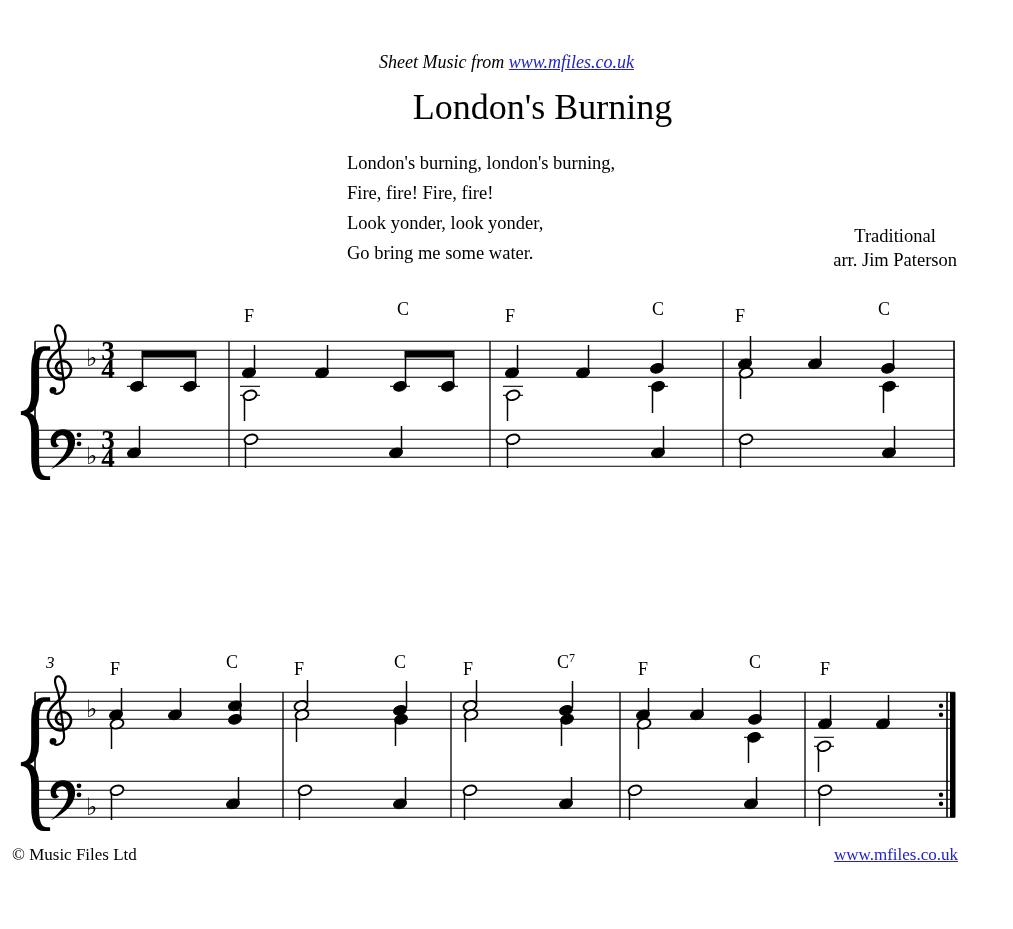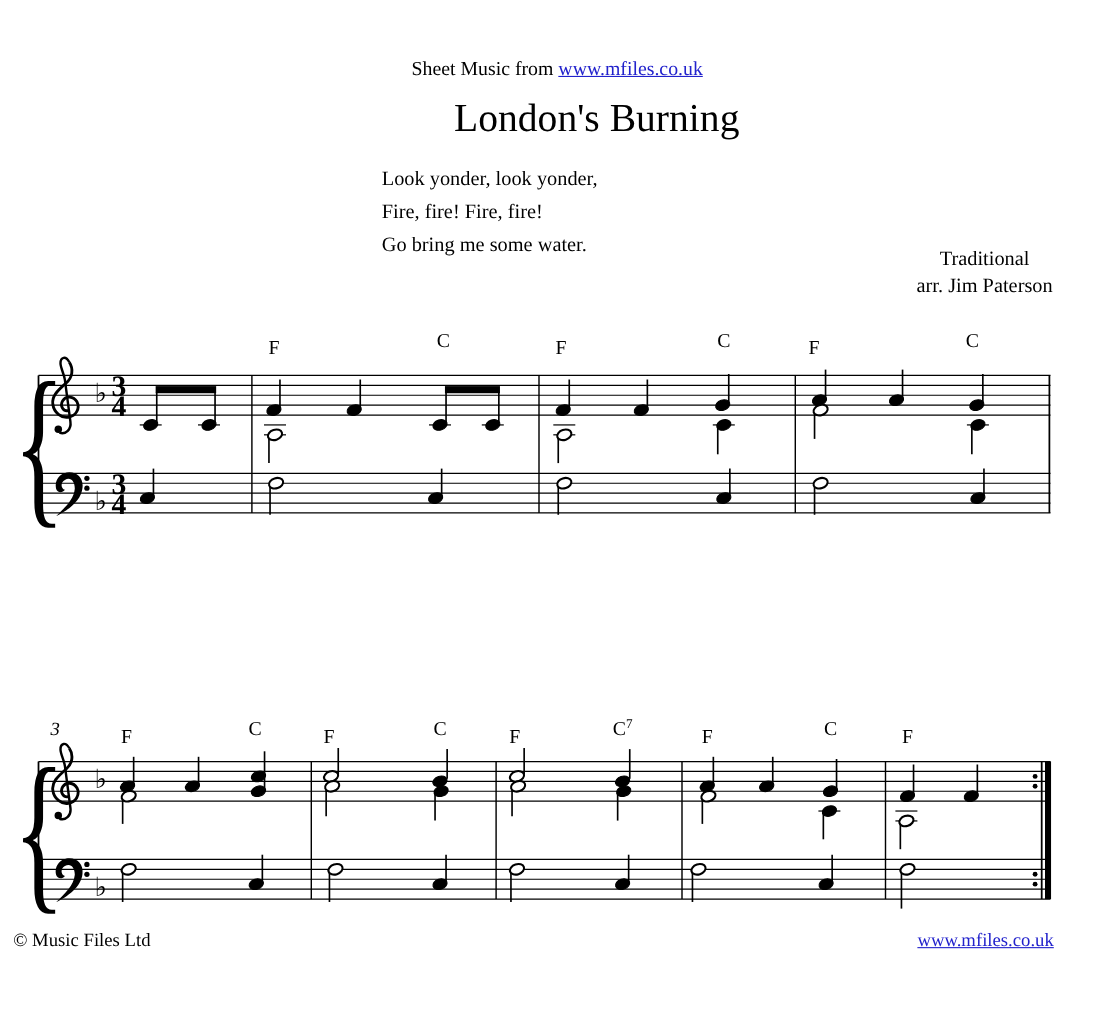--- a/index.html
+++ b/index.html
@@ -1,40 +1,41 @@
 <!DOCTYPE html>
 <html><head>
 <meta charset="utf-8">
 <style>
   html,body{margin:0;padding:0;background:#888;}
   #page{position:relative;width:1013px;height:929px;background:#ffffff;overflow:hidden;
         font-family:"Liberation Serif", serif;color:#000;}
   .center{position:absolute;left:0;width:1013px;text-align:center;}
-  #source-line{top:52px;font-size:18px;}
+  #source-line{top:52px;font-style:italic;font-size:18px;}
   #source-line a{text-decoration:underline;}
   #page-title{top:86px;font-size:36px;padding-left:36px;}
   #lyrics{position:absolute;left:347px;top:148px;font-size:18.5px;line-height:30px;}
   #credits{position:absolute;right:56px;top:224px;font-size:18.5px;line-height:24px;text-align:center;}
   #music-svg{position:absolute;left:0;top:0;}
   #footer-copyright{position:absolute;left:12px;top:845px;font-size:17px;}
   #footer-link{position:absolute;right:55px;top:845px;font-size:17px;text-decoration:underline;}
   a{cursor:pointer;}
 </style>
 </head>
 <body>
 
 <div id="page">
 
   <div id="source-line" class="center"><span>Sheet Music from </span><a style="color: rgb(34, 34, 204);">www.mfiles.co.uk</a></div>
 
   <div id="page-title" class="center">London's Burning</div>
 
   <div id="lyrics">
+    <div>London's burning, london's burning,</div>
+    <div>Fire, fire! Fire, fire!</div>
     <div>Look yonder, look yonder,</div>
-    <div>Fire, fire! Fire, fire!</div>
     <div>Go bring me some water.</div>
   </div>
 
   <div id="credits">
     <div>Traditional</div>
     <div>arr. Jim Paterson</div>
   </div>
 
   <svg id="music-svg" width="1013" height="929" viewBox="0 0 1013 929">
       <g>

